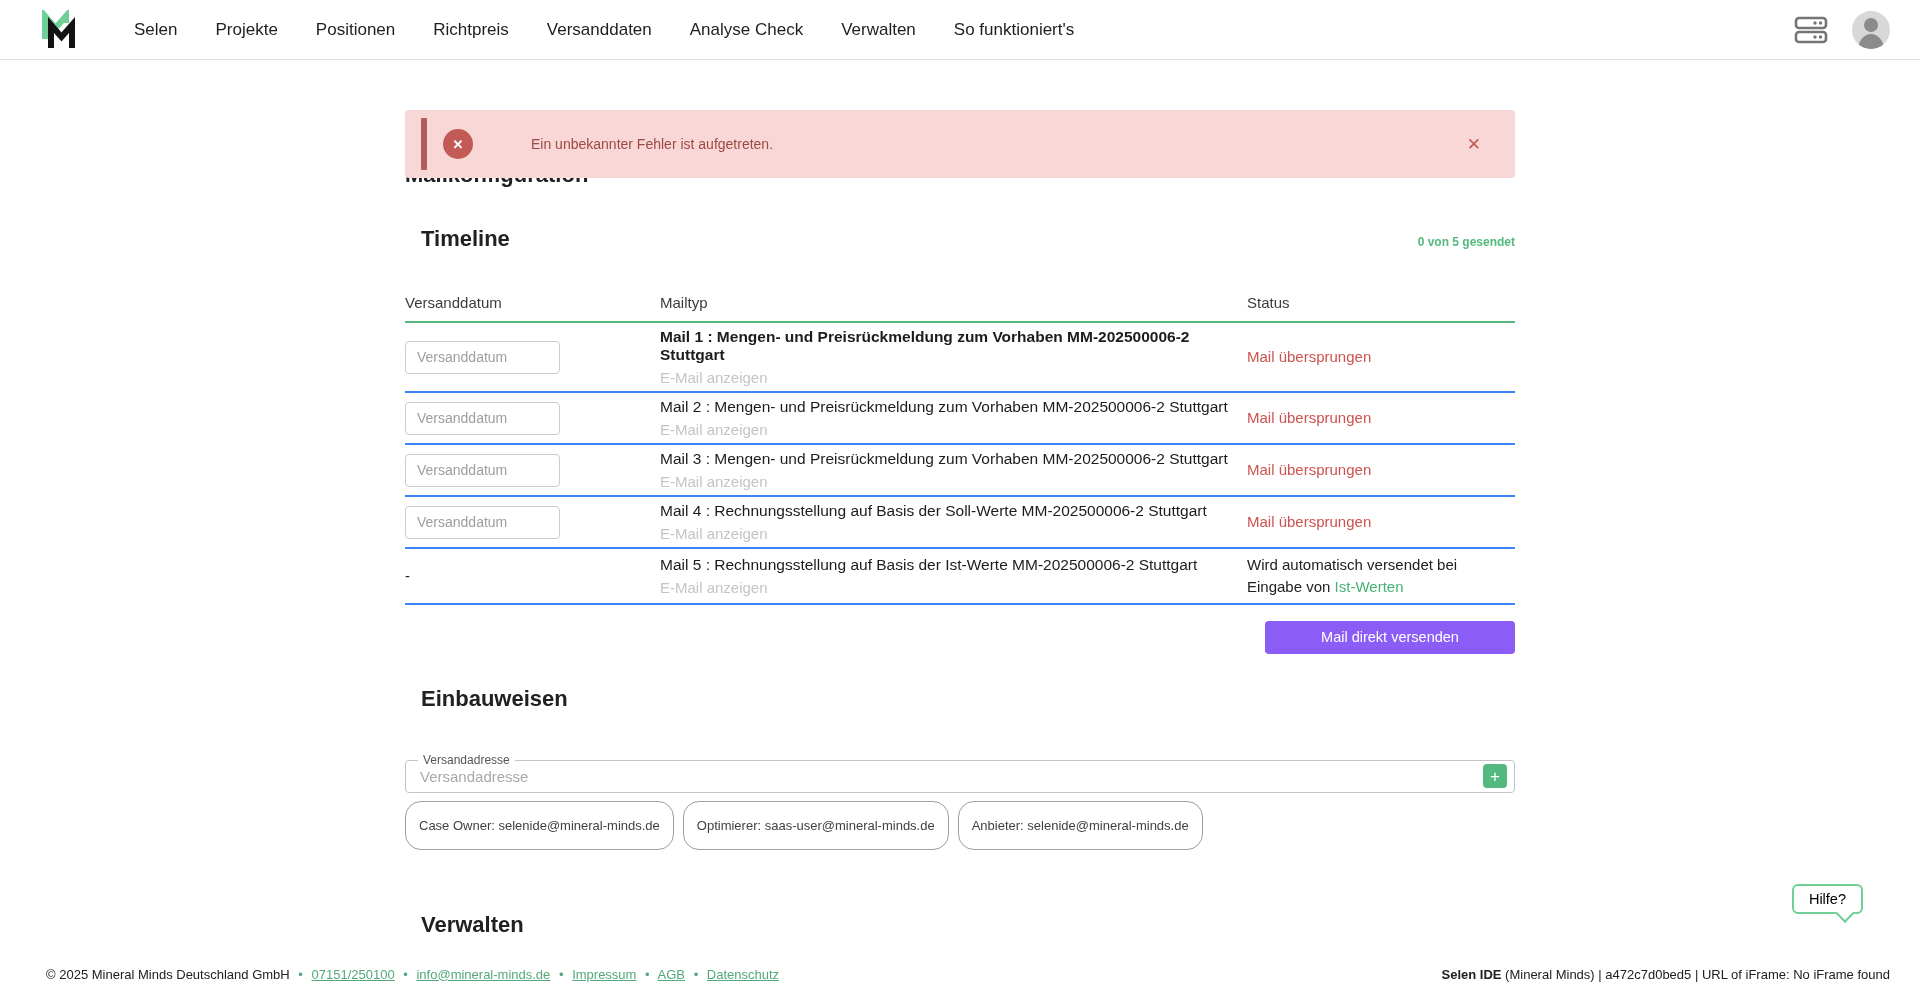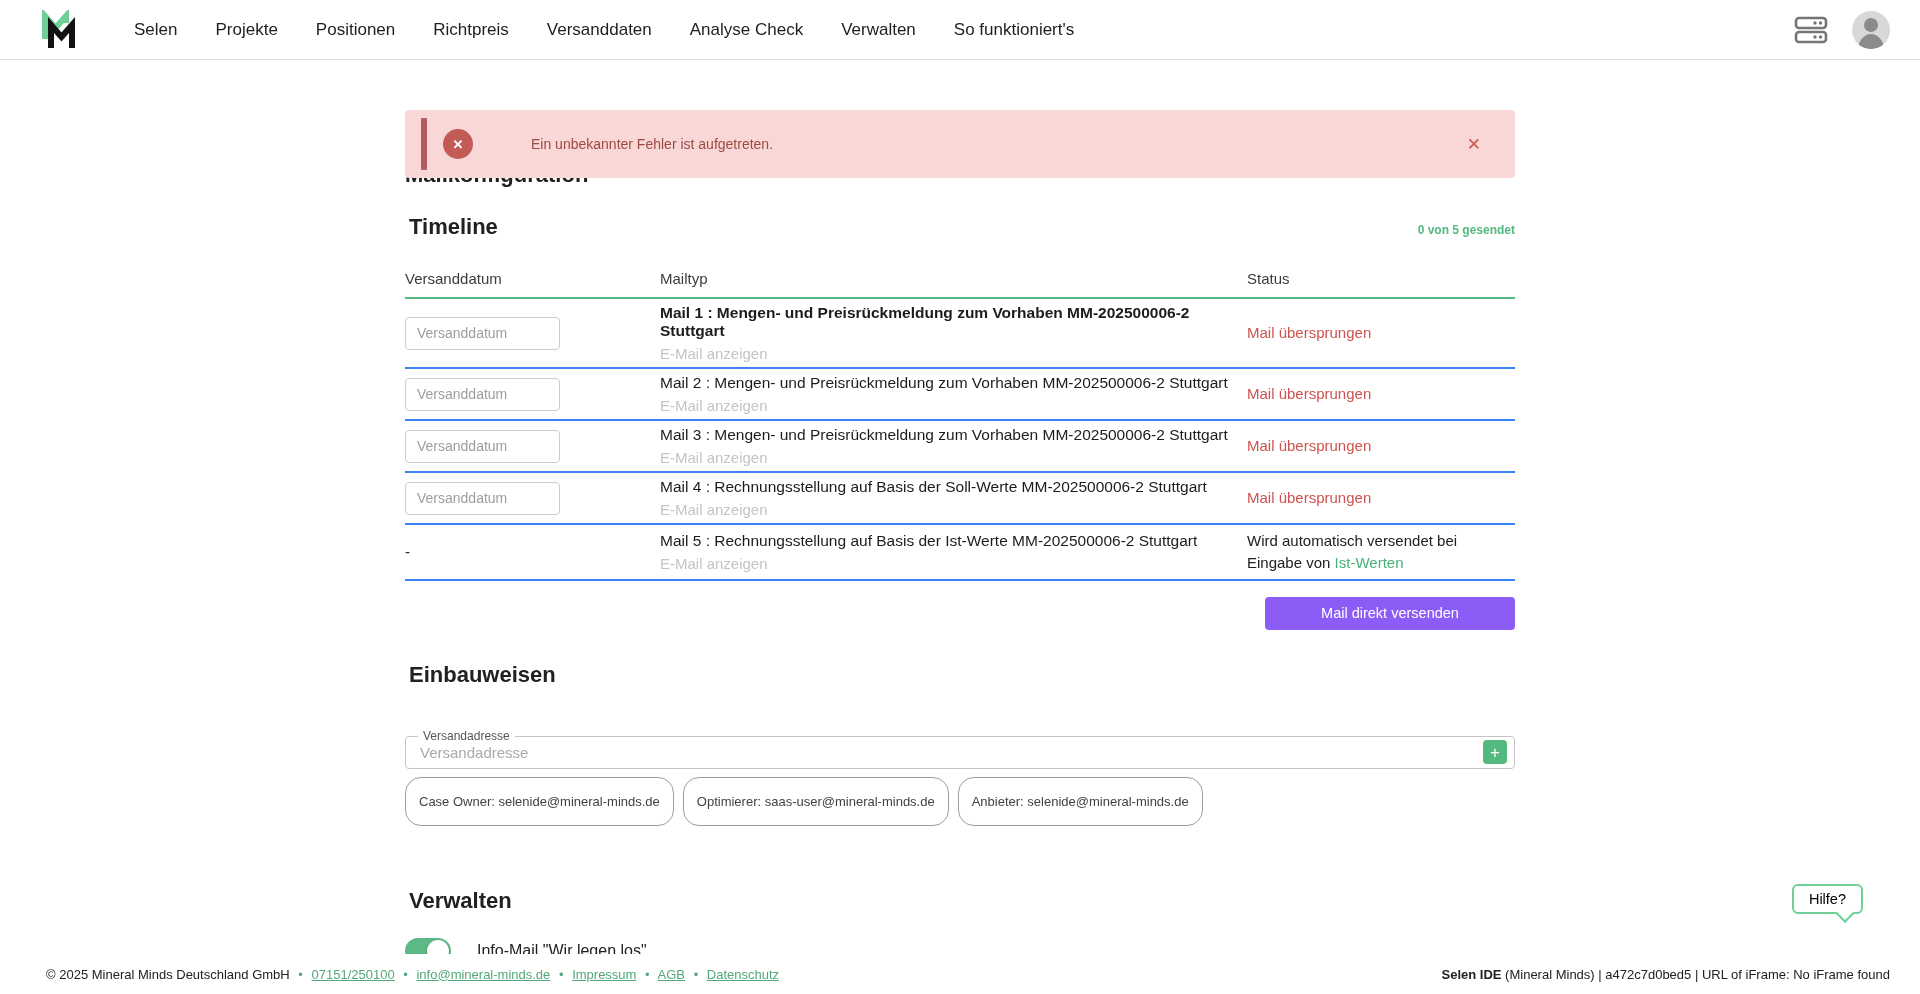--- a/index.html
+++ b/index.html
@@ -46,21 +46,21 @@
   .error-close {
     margin-left:auto; margin-right:28px; background:none; border:none;
     color:#c25b55; font-size:17px; cursor:pointer; padding:2px 6px;
   }
 
   
   .content { width:1110px; margin:0 auto; }
   .page-title { margin:102px 0 0; font-size:22px; font-weight:700; }
 
   .timeline-head { display:flex; align-items:baseline; margin-top:22px; }
-  .section-title { font-size:22px; font-weight:700; margin:4px; }
+  .section-title { font-size:22px; font-weight:700; margin:16px; }
   .sent-counter { margin-left:auto; color:#53b97e; font-weight:700; font-size:12px; }
 
   table.timeline { width:100%; border-collapse:collapse; margin-top:14px; }
   table.timeline th {
     text-align:left; font-weight:400; color:#3c3c3c; font-size:15px;
     padding:12px 0 10px; border-bottom:2px solid #53b97e;
   }
   th.col-date, td.cell-date { width:255px; padding-left:32px; }
   th.col-status, td.cell-status { width:268px; }
   table.timeline td { border-bottom:2px solid #3b82f6; padding:5px 0; vertical-align:middle; }

